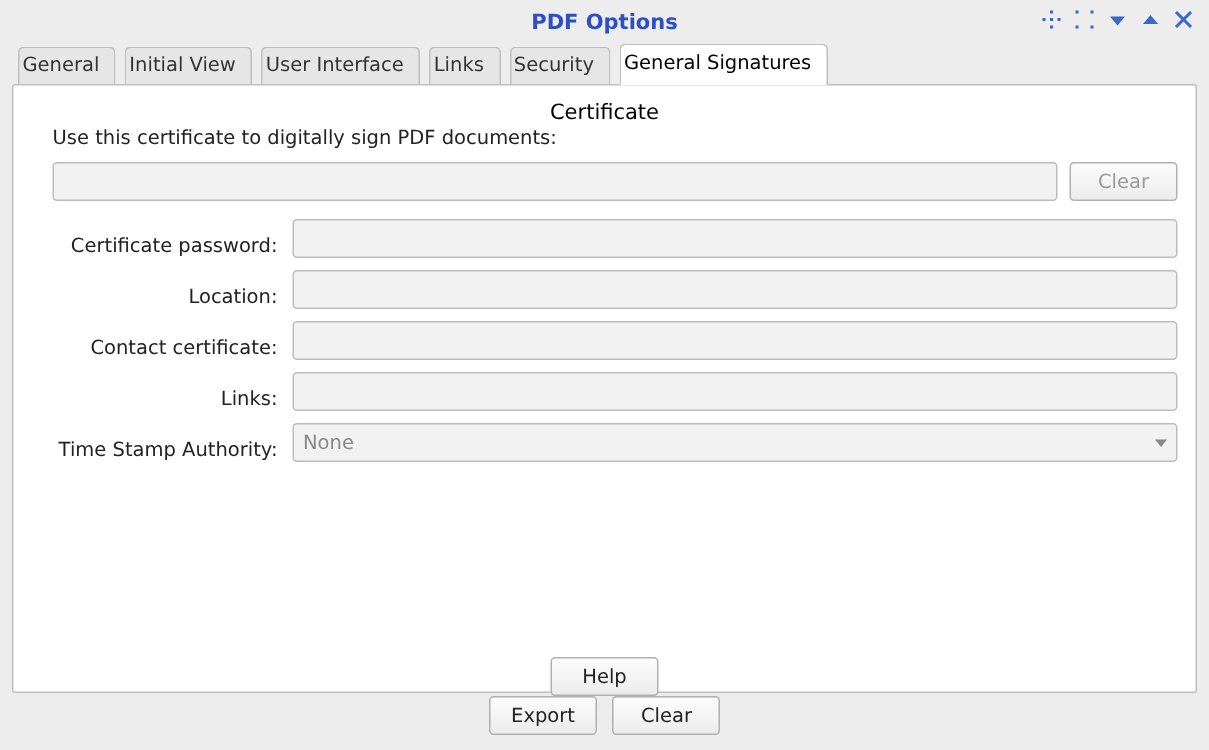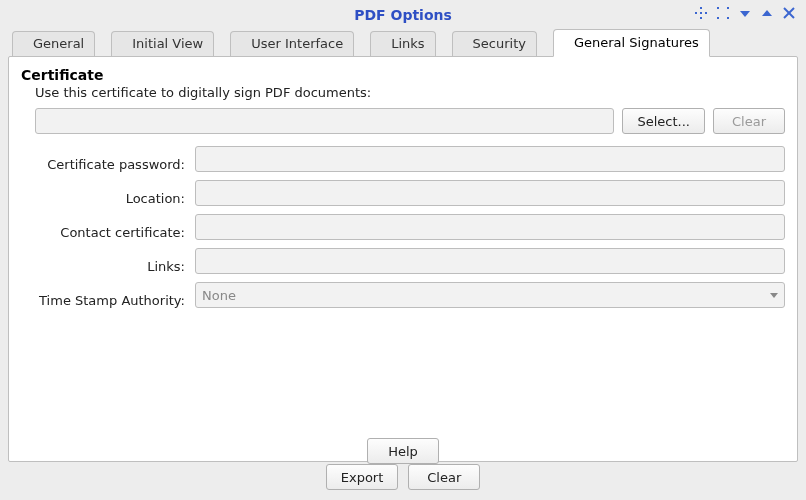--- a/index.html
+++ b/index.html
@@ -41,29 +41,29 @@
     }
 
     .tabrow {
       display: flex;
       align-items: flex-end;
       padding-left: 12px;
       height: 26px;
       position: relative;
     }
     .tab {
-      padding: 4px 10px 4px 20px;
+      padding: 4px 10px 4px 2px;
       background: #e6e6e6;
       border: 1px solid #bfbfbf;
       border-bottom: none;
       border-top-left-radius: 4px;
       border-top-right-radius: 4px;
       color: #333;
       font-size: 13px;
-      margin-right: 16px;
+      margin-right: 6px;
       position: relative;
       cursor: default;
       line-height: 16px;
     }
     .tab.active {
       background: #fff;
       color: #000;
       z-index: 5;
       padding-top: 5px;
       padding-bottom: 5px;
@@ -75,23 +75,24 @@
       margin: 0 8px 0 8px;
       border: 1px solid #bfbfbf;
       background: #fff;
       border-radius: 2px;
       height: 406px;
       padding: 10px 12px;
       position: relative;
     }
 
     .section-title {
-      font-weight: bold;
+      font-weight: normal;
       font-size: 14px;
       margin-bottom: 2px;
+      text-align: center;
     }
     .section-desc {
       margin: 2px 0 8px 14px;
       font-size: 13px;
       color: #222;
     }
 
     .cert-row {
       display: flex;
       align-items: center;
@@ -228,21 +229,20 @@
   <div class="tab">Security</div>
   <div class="tab active">General Signatures</div>
 </div>
 
 <div class="panel">
   <div class="section-title">Certificate</div>
   <div class="section-desc">Use this certificate to digitally sign PDF documents:</div>
 
   <div class="cert-row">
     <div class="text-input cert-path"></div>
-    <div class="btn">Select...</div>
     <div class="btn disabled">Clear</div>
   </div>
 
   <div class="form-row">
     <div class="form-label">Certificate password:</div>
     <div class="form-input-wrap">
         <div class="text-input"></div>
       </div>
   </div>
 

